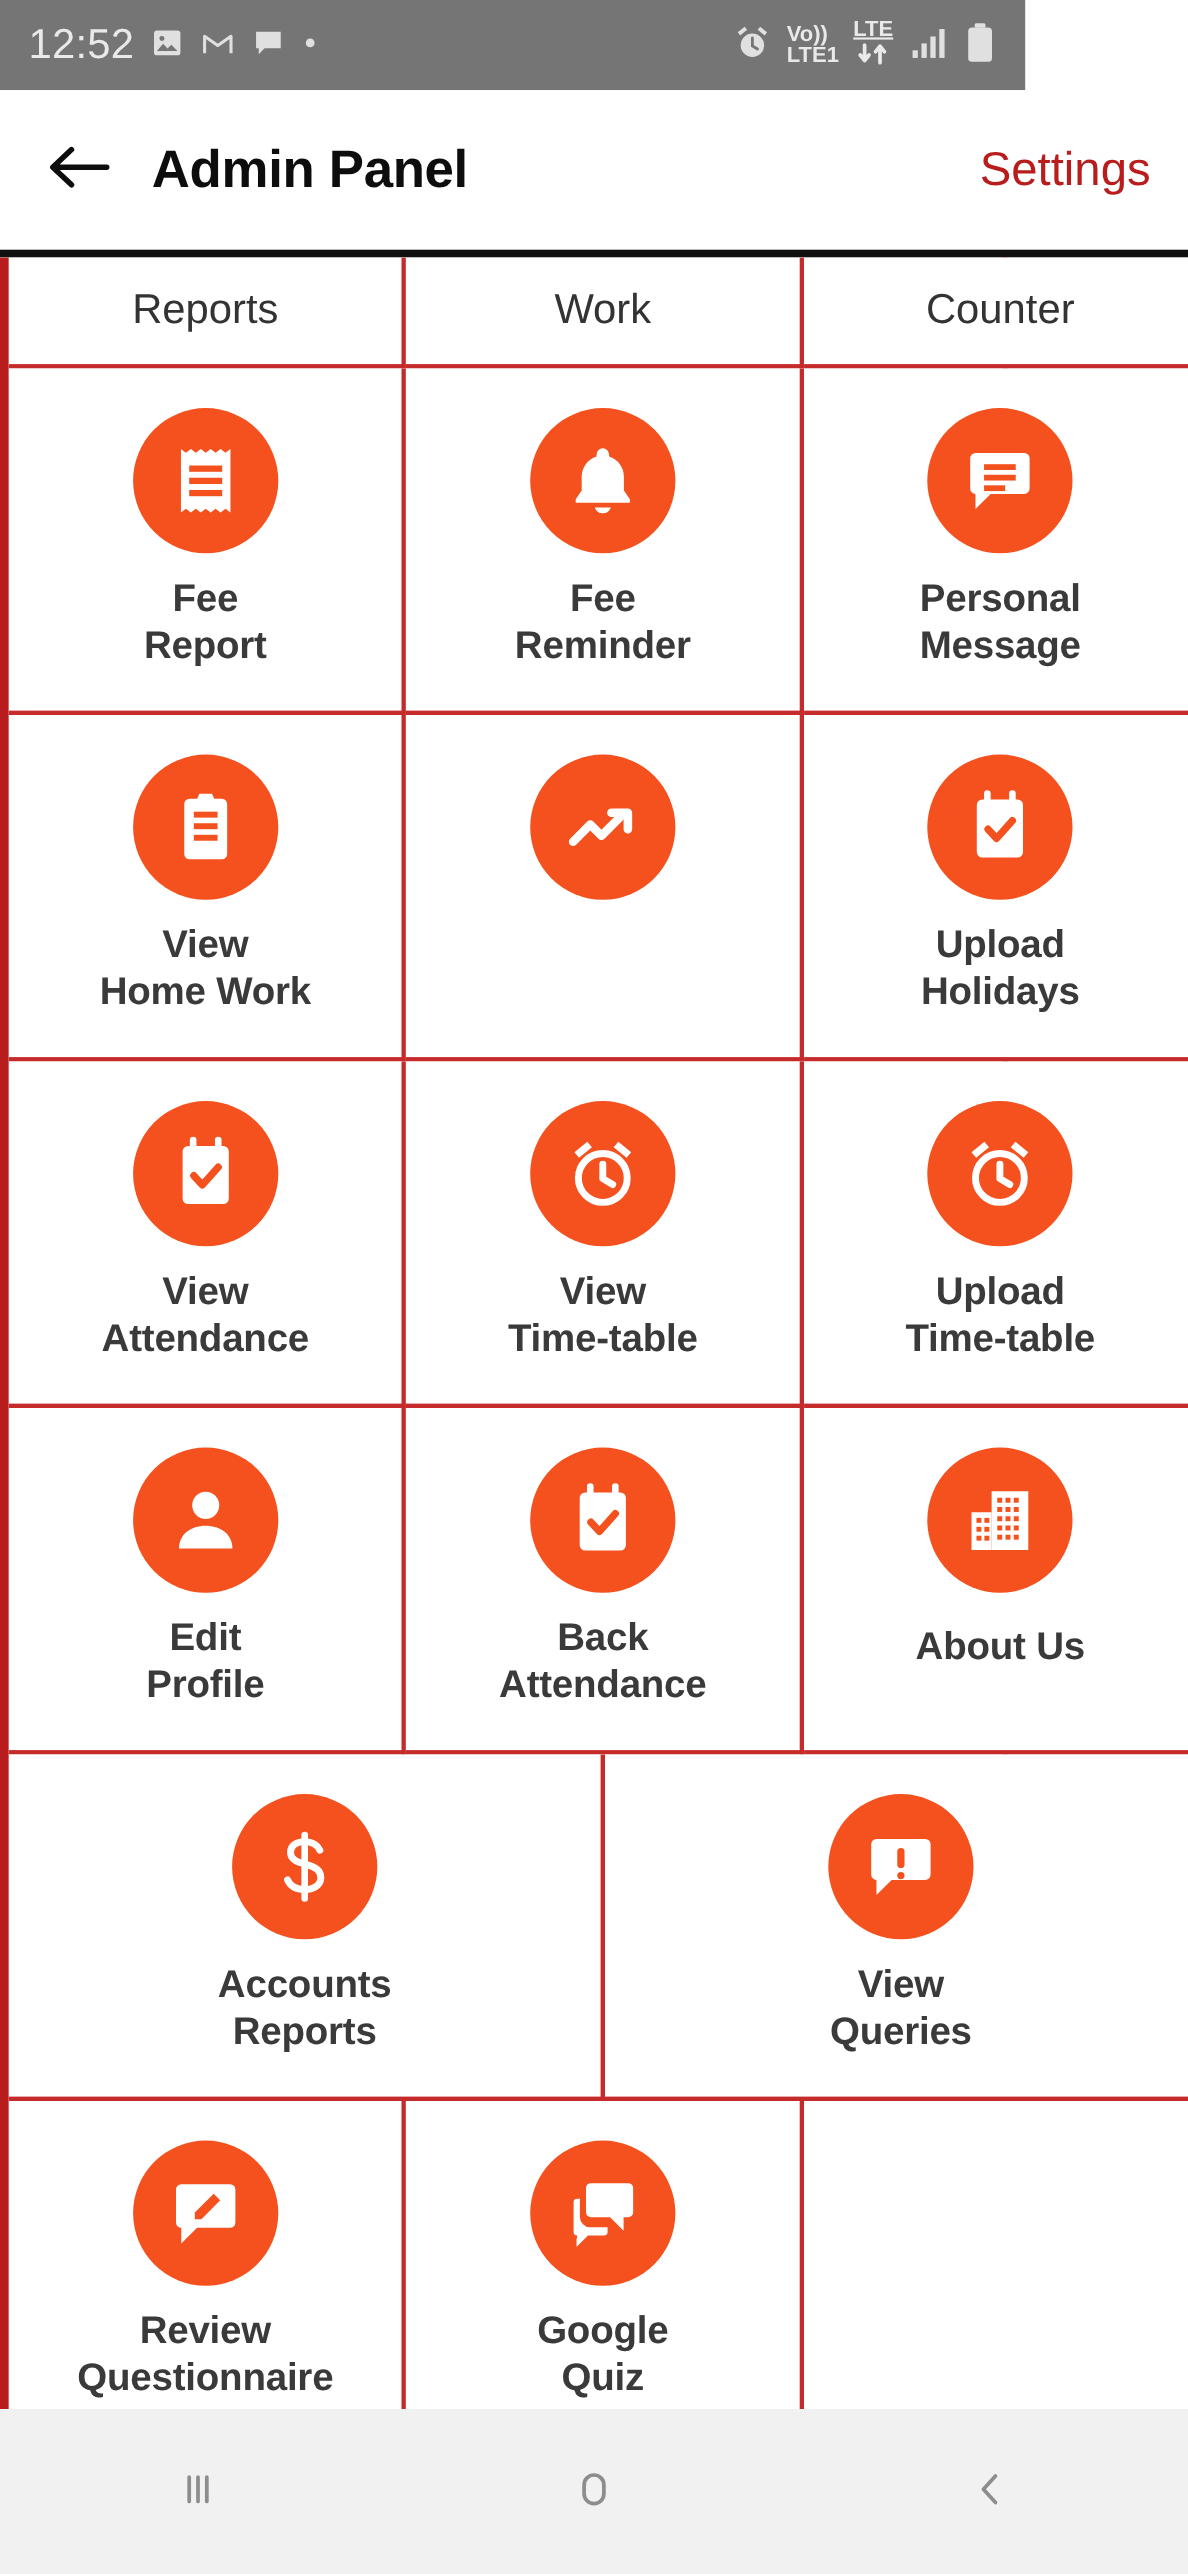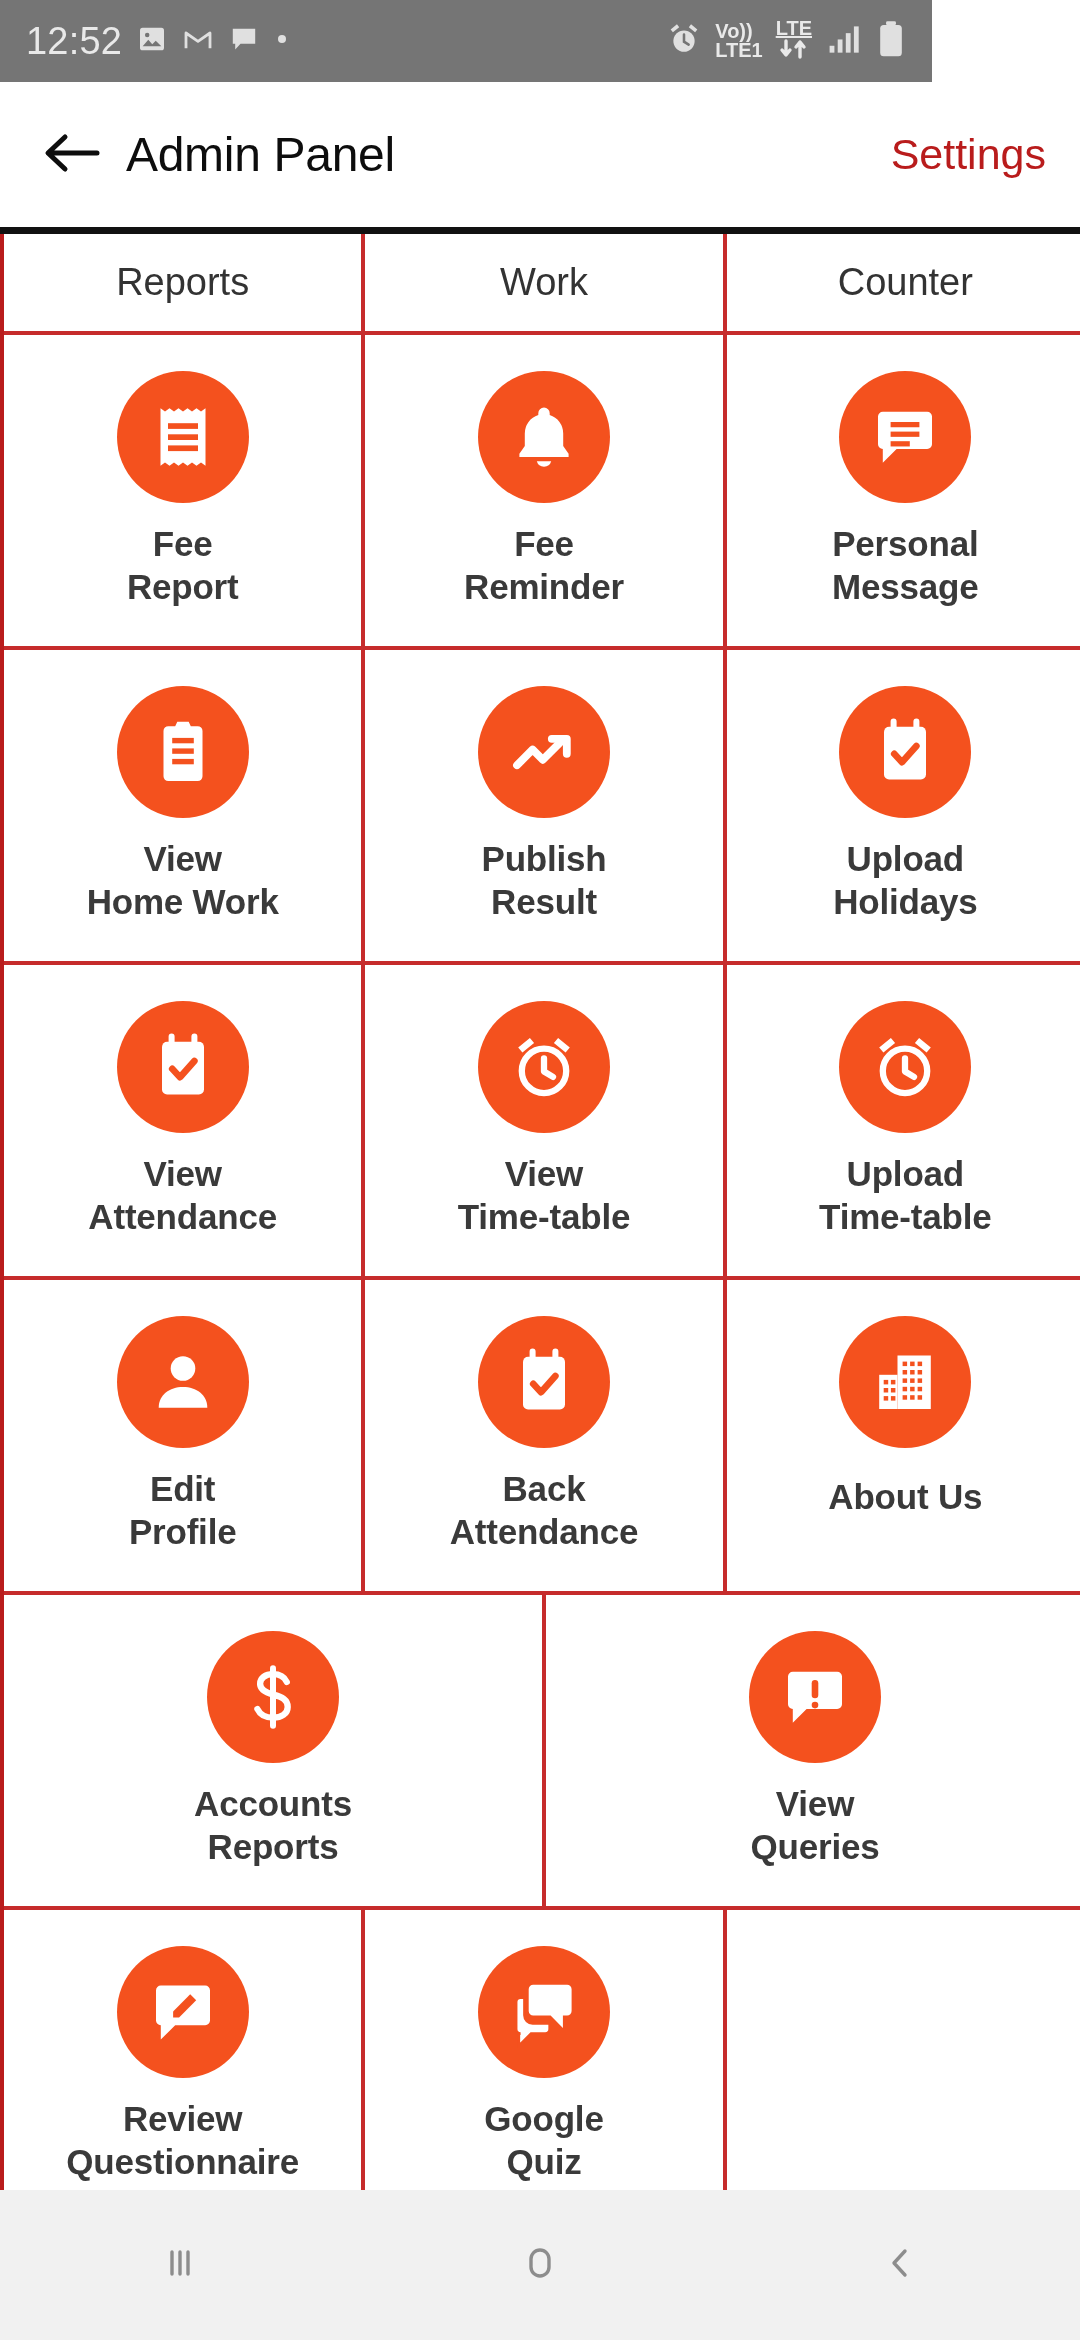--- a/index.html
+++ b/index.html
@@ -27,37 +27,37 @@
            line-height:.96; font-size:20px; font-weight:700; color:#e9e9e9;text-decoration:underline;}
 
   
   .appbar{
     position:absolute; top:82px; left:0; width:1080px; height:145px;
     background:#ffffff; display:flex; align-items:center; padding:0 30px;
   }
   .back-btn{ width:84px; height:84px; display:flex; align-items:center;
              justify-content:center; flex:0 0 auto; }
   .app-title{
-    font-size:48px; font-weight:400; color:#0d0d0d; margin-left:12px;
+    font-size:48px; font-weight:700; color:#0d0d0d; margin-left:24px;
     letter-spacing:-.3px; white-space:nowrap;
   }
   .appbar-spacer{ flex:1 1 auto; }
   .settings-link{
     font-size:43px; color:#b91c1c; white-space:nowrap; padding-right:4px;
   }
 
   
   .grid-wrap{
     position:absolute; top:227px; left:0; width:1080px; height:1963px;
     overflow:hidden; background:#fff;
     border-top:7px solid #111111;
   }
   .grid{
     width:916px;
-    border-left:4px solid #b91c1c;
+    border-left:8px solid #b91c1c;
     border-right:4px solid #c62b2b;
   }
   .grow{ display:flex; width:1080px; }
   .gcell{
     flex:1 1 0; min-width:0; position:relative;
     border-right:4px solid #c62b2b;
     border-bottom:4px solid #c62b2b;
     display:flex; flex-direction:column; align-items:center;
     justify-content:center; background:#fff;
   }
@@ -237,22 +237,20 @@
           <div class="ilabel">View
 Home Work</div>
         </div>
         <div class="gcell">
           <div class="circ">
             <svg width="72" height="72" viewBox="0 0 24 24">
               <path d="M3 16.4l5.2-5.2 3.4 3.4 5.6-5.6" stroke="#ffffff" stroke-width="2.6" fill="none" stroke-linecap="round" stroke-linejoin="round"></path>
               <path d="M14.6 7.6h5v5" stroke="#ffffff" stroke-width="2.6" fill="none" stroke-linecap="round" stroke-linejoin="round"></path>
             </svg>
           </div>
-          <div class="ilabel">Publish
-Result</div>
         </div>
         <div class="gcell">
           <div class="circ">
             <svg width="72" height="72" viewBox="0 0 24 24">
               <path d="M8.2 1.8v2.4M15.8 1.8v2.4" stroke="#ffffff" stroke-width="2" stroke-linecap="round"></path>
               <rect x="5" y="3.6" width="14" height="17.6" rx="1.7" fill="#ffffff"></rect>
               <path d="M8.4 12.6l2.6 2.8 4.8-5.4" stroke="#f4511e" stroke-width="2.2" fill="none" stroke-linecap="round" stroke-linejoin="round"></path>
             </svg>
           </div>
           <div class="ilabel">Upload

